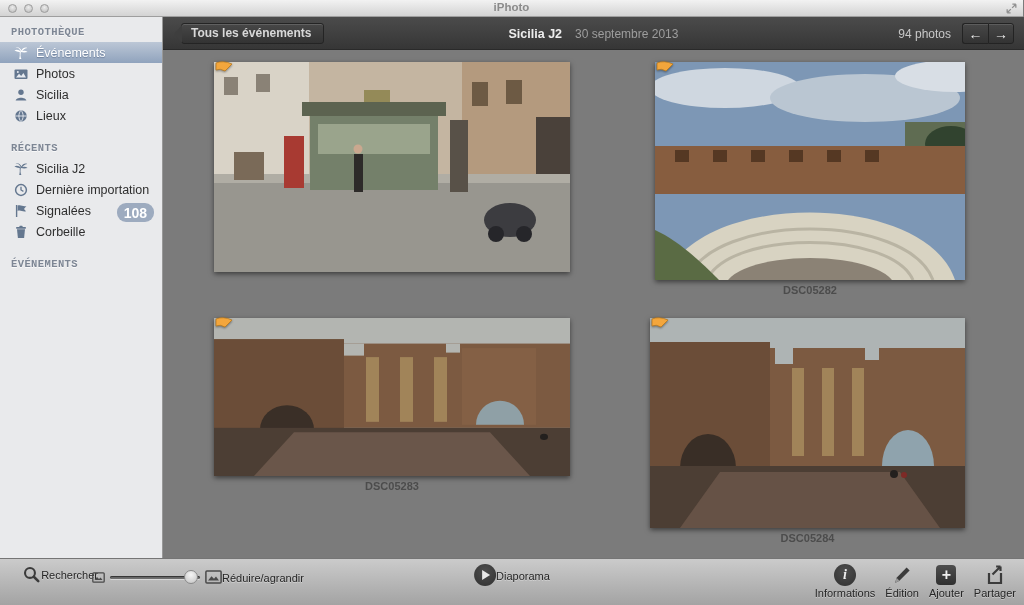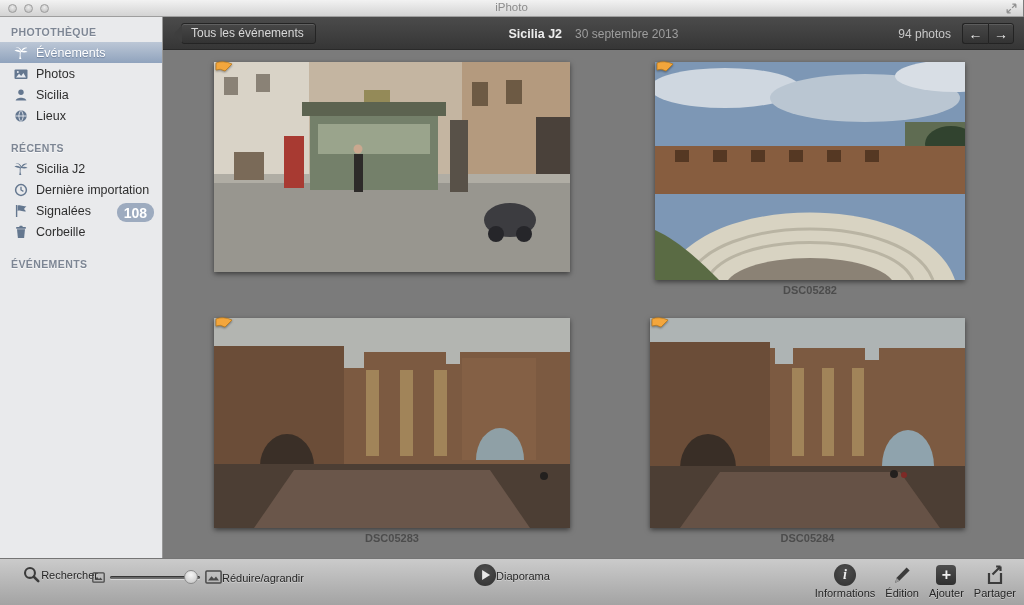--- a/index.html
+++ b/index.html
@@ -2,53 +2,53 @@
 <html><head>
 <meta charset="utf-8">
 <style>
   * { box-sizing: border-box; }
   html,body { margin:0; padding:0; background:#555; }
   body { font-family:"Liberation Sans", sans-serif; }
   .window { position:relative; width:1024px; height:605px; overflow:hidden; background:#7b7b7b; }
 
   
   .titlebar { position:absolute; top:0; left:0; right:1px; height:17px;
-    background:linear-gradient(#f2f2f2,#d3d3d3); border-bottom:1px solid #9e9e9e; }
+    background:linear-gradient(#f2f2f2,#d3d3d3); border-bottom:1px solid #9e9e9e;font-weight:bold; }
   .traffic { position:absolute; top:4px; width:9px; height:9px; border-radius:50%;
     background:radial-gradient(circle at 50% 35%, #ececec, #b9b9b9); border:1px solid #9d9d9d; }
   .t1{left:8px} .t2{left:24px} .t3{left:40px}
   .title-text { position:absolute; left:0; right:0; top:1px; text-align:center;
     font-size:11.5px; color:#8b8b8b; }
   .fullscreen { position:absolute; right:5px; top:2px; }
 
   
   .sidebar { position:absolute; top:17px; left:0; width:163px; height:541px;
     background:#e9eaec; border-right:1px solid #989898; }
   .side-header { font-size:10.5px; font-weight:bold; color:#7d8694; letter-spacing:.4px;
-    padding:9px 16px 4px 11px; text-shadow:0 1px 0 rgba(255,255,255,.7); }
+    padding:9px 16px 4px 11px; text-shadow:0 1px 0 rgba(255,255,255,.7);font-family:Liberation Mono, monospace; }
   .side-header.spaced { padding-top:16px; }
   .side-row { display:flex; align-items:center; height:21px; padding-left:13px;
     font-size:12.5px; color:#2e2e2e; position:relative; cursor:default; }
   .side-row .icn { width:16px; height:16px; margin-right:7px; flex:0 0 16px; }
   .side-row.selected { background:linear-gradient(#bcc7d6,#90a3bd);
     color:#fff; text-shadow:0 1px 1px rgba(70,90,120,.55); }
   .side-row.selected .ifill { fill:#fff; }
   .ifill { fill:#64778f; }
   .istroke { stroke:#64778f; fill:none; }
   .badge { position:absolute; right:8px; top:3px; background:#9dabbf; color:#fff;
     font-size:14px; font-weight:bold; padding:1.5px 7px; border-radius:9px;
     text-shadow:none; }
 
   
   .content { position:absolute; left:163px; top:17px; width:861px; height:541px; background:#7b7b7b; }
   .event-header { position:absolute; top:0; left:0; right:0; height:33px;
     background:linear-gradient(#4b4b4b,#363636); border-bottom:1px solid #2a2a2a; }
   .back-btn { position:absolute; left:18px; top:6px; height:21px; line-height:19px;
     background:linear-gradient(#474747,#333); border:1px solid #242424; border-radius:3px;
-    color:#d8d8d8; font-size:12px; font-weight:normal; padding:0 11px 0 9px;
+    color:#d8d8d8; font-size:12px; font-weight:bold; padding:0 11px 0 9px;
     box-shadow:inset 0 1px 0 rgba(255,255,255,.14); cursor:pointer; }
   .back-notch { position:absolute; left:-8px; top:1px; width:0; height:0;
     border-top:9px solid transparent; border-bottom:9px solid transparent;
     border-right:8px solid #3e3e3e; }
   .eh-center { position:absolute; left:0; right:0; top:0; height:33px; display:flex;
     align-items:center; justify-content:center; gap:13px; pointer-events:none; }
   .eh-title { font-size:12.5px; font-weight:bold; color:#ededed; }
   .eh-date { font-size:12px; color:#9d9d9d; }
   .eh-right { position:absolute; right:10px; top:0; height:33px; display:flex;
     align-items:center; gap:11px; }
@@ -258,21 +258,21 @@
         <path d="M52,218 C74,168 236,168 258,218" fill="none" stroke="#b9b4a3" stroke-width="3"></path>
         <ellipse cx="155" cy="226" rx="85" ry="30" fill="#8b8275"></ellipse>
         <path d="M0,218 L0,168 C22,178 42,196 64,218 Z" fill="#5a6b44"></path>
       </svg>
       <svg class="flag" viewBox="0 0 24 22">
         <path d="M4,3 Q11,0 20,4 L13,11 Q8,8 4,10 Z" fill="#f3a63c" stroke="#b97a1e" stroke-width="0.8"></path>
       </svg>
       <figcaption class="caption">DSC05282</figcaption>
     </figure>
 
-    <figure class="photo" style="left:51px;top:301px;width:356px;height:210px">
+    <figure class="photo" style="left:51px;top:301px;width:356px;height:158px">
       <svg class="scene" viewBox="0 0 356 210" preserveAspectRatio="none">
         <rect width="356" height="210" fill="#b3b5b1"></rect>
         <rect y="34" width="356" height="112" fill="#7c5a41"></rect>
         <rect x="0" y="28" width="130" height="120" fill="#6b4d38"></rect>
         <rect x="130" y="34" width="20" height="16" fill="#b3b5b1"></rect>
         <rect x="232" y="34" width="14" height="12" fill="#b3b5b1"></rect>
         <path d="M46,148 a27,32 0 0 1 54,0 Z" fill="#3a2f27"></path>
         <rect x="152" y="52" width="13" height="86" fill="#a18459"></rect>
         <rect x="186" y="52" width="13" height="86" fill="#a18459"></rect>
         <rect x="220" y="52" width="13" height="86" fill="#a18459"></rect>

